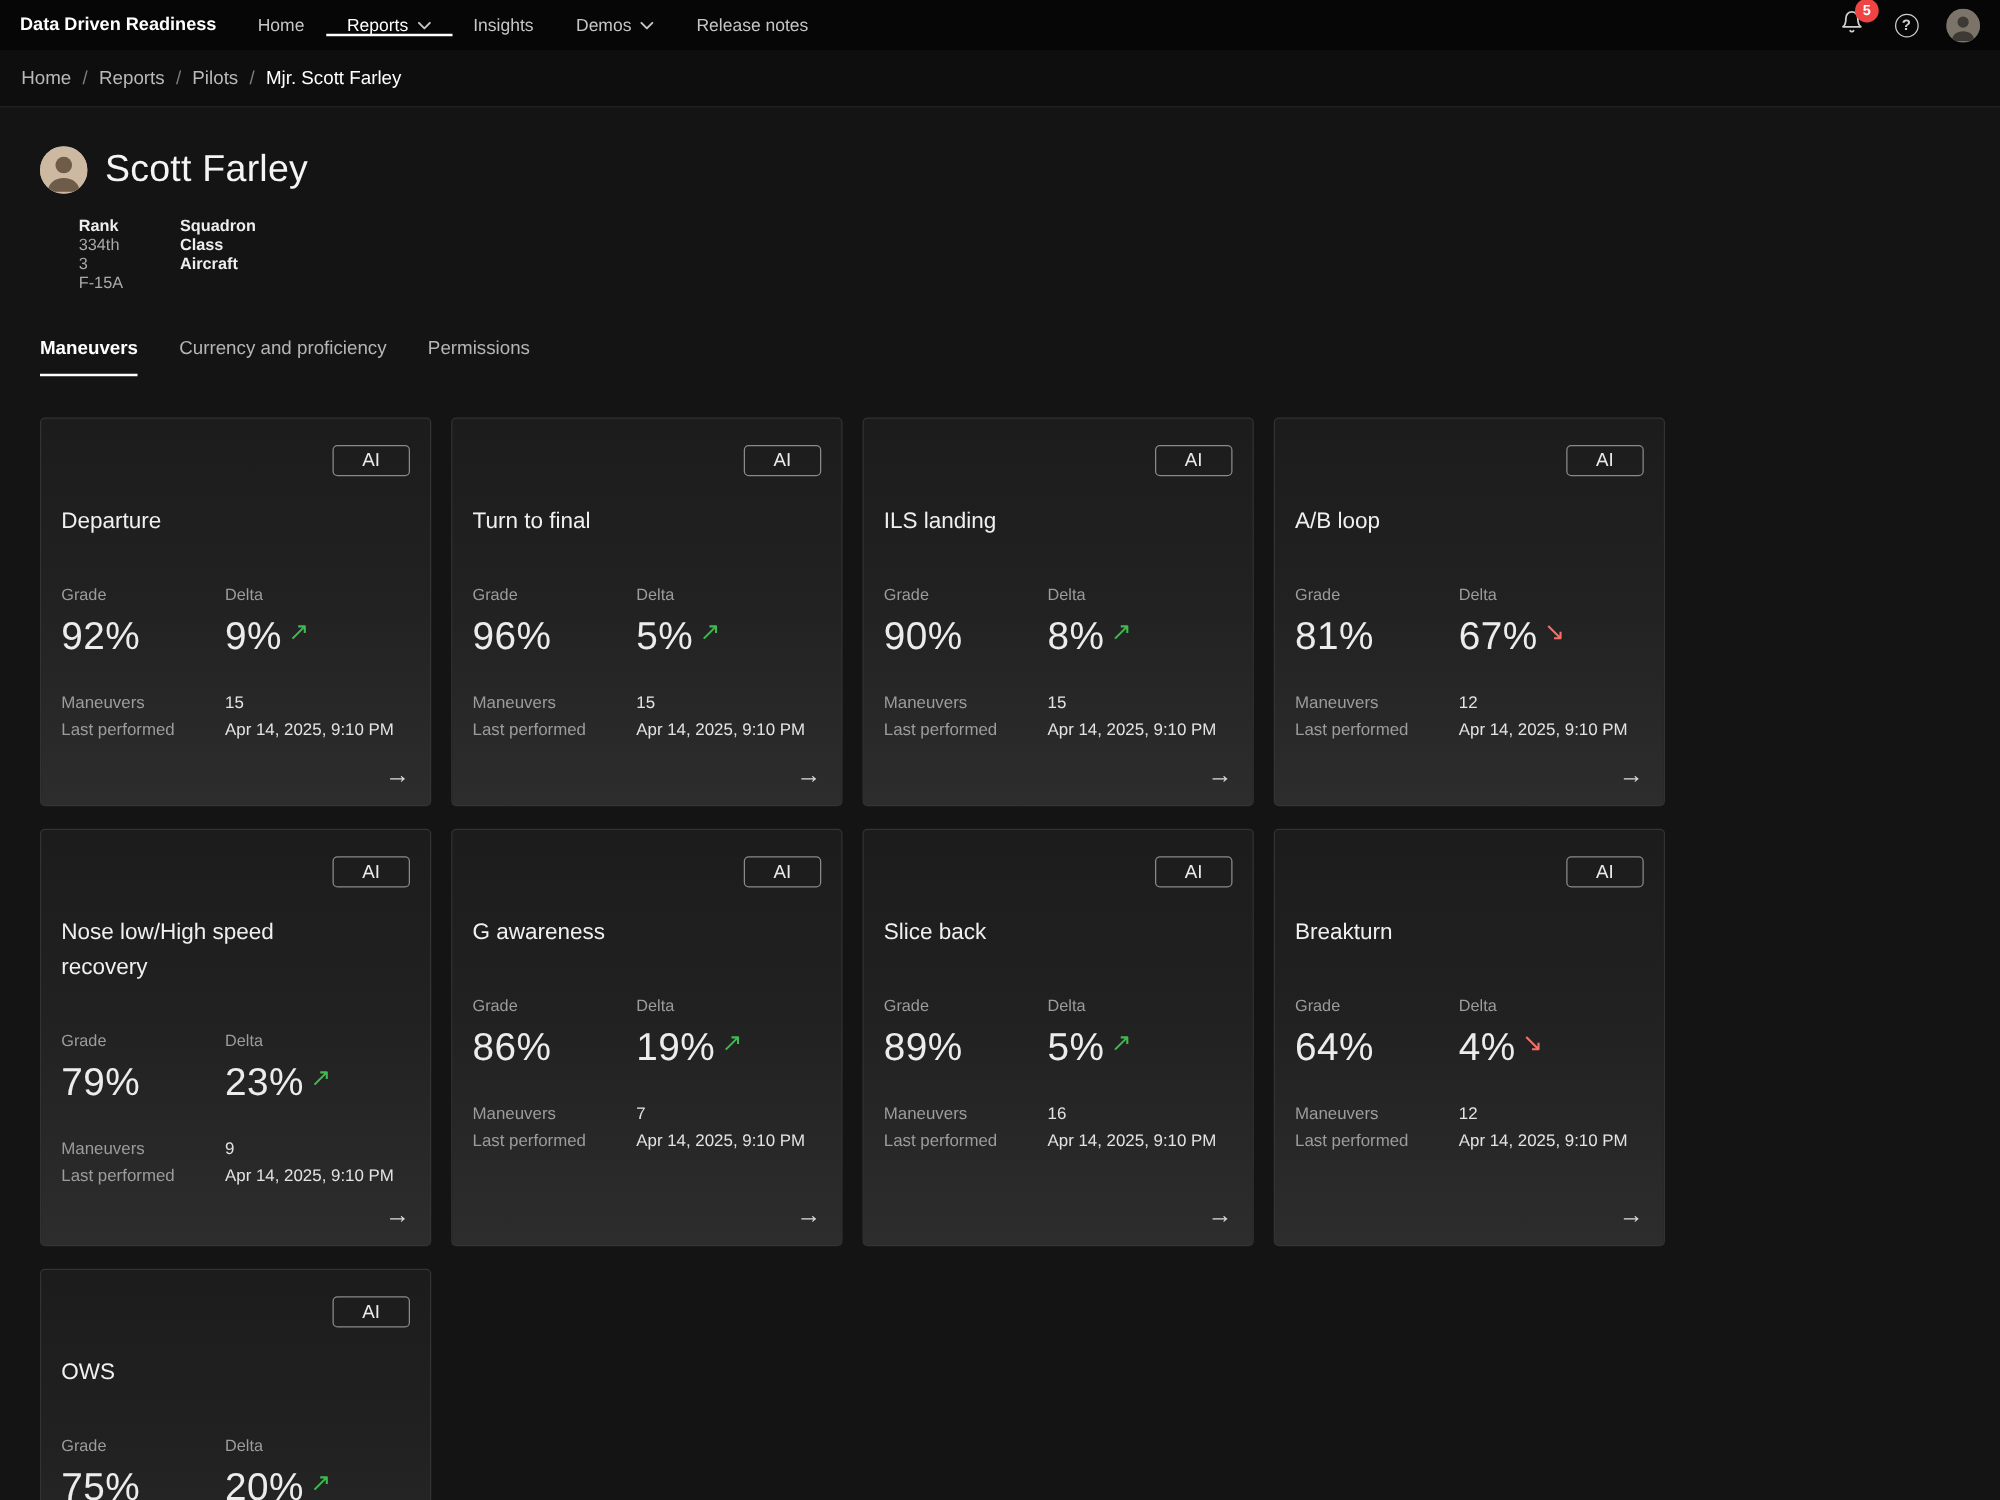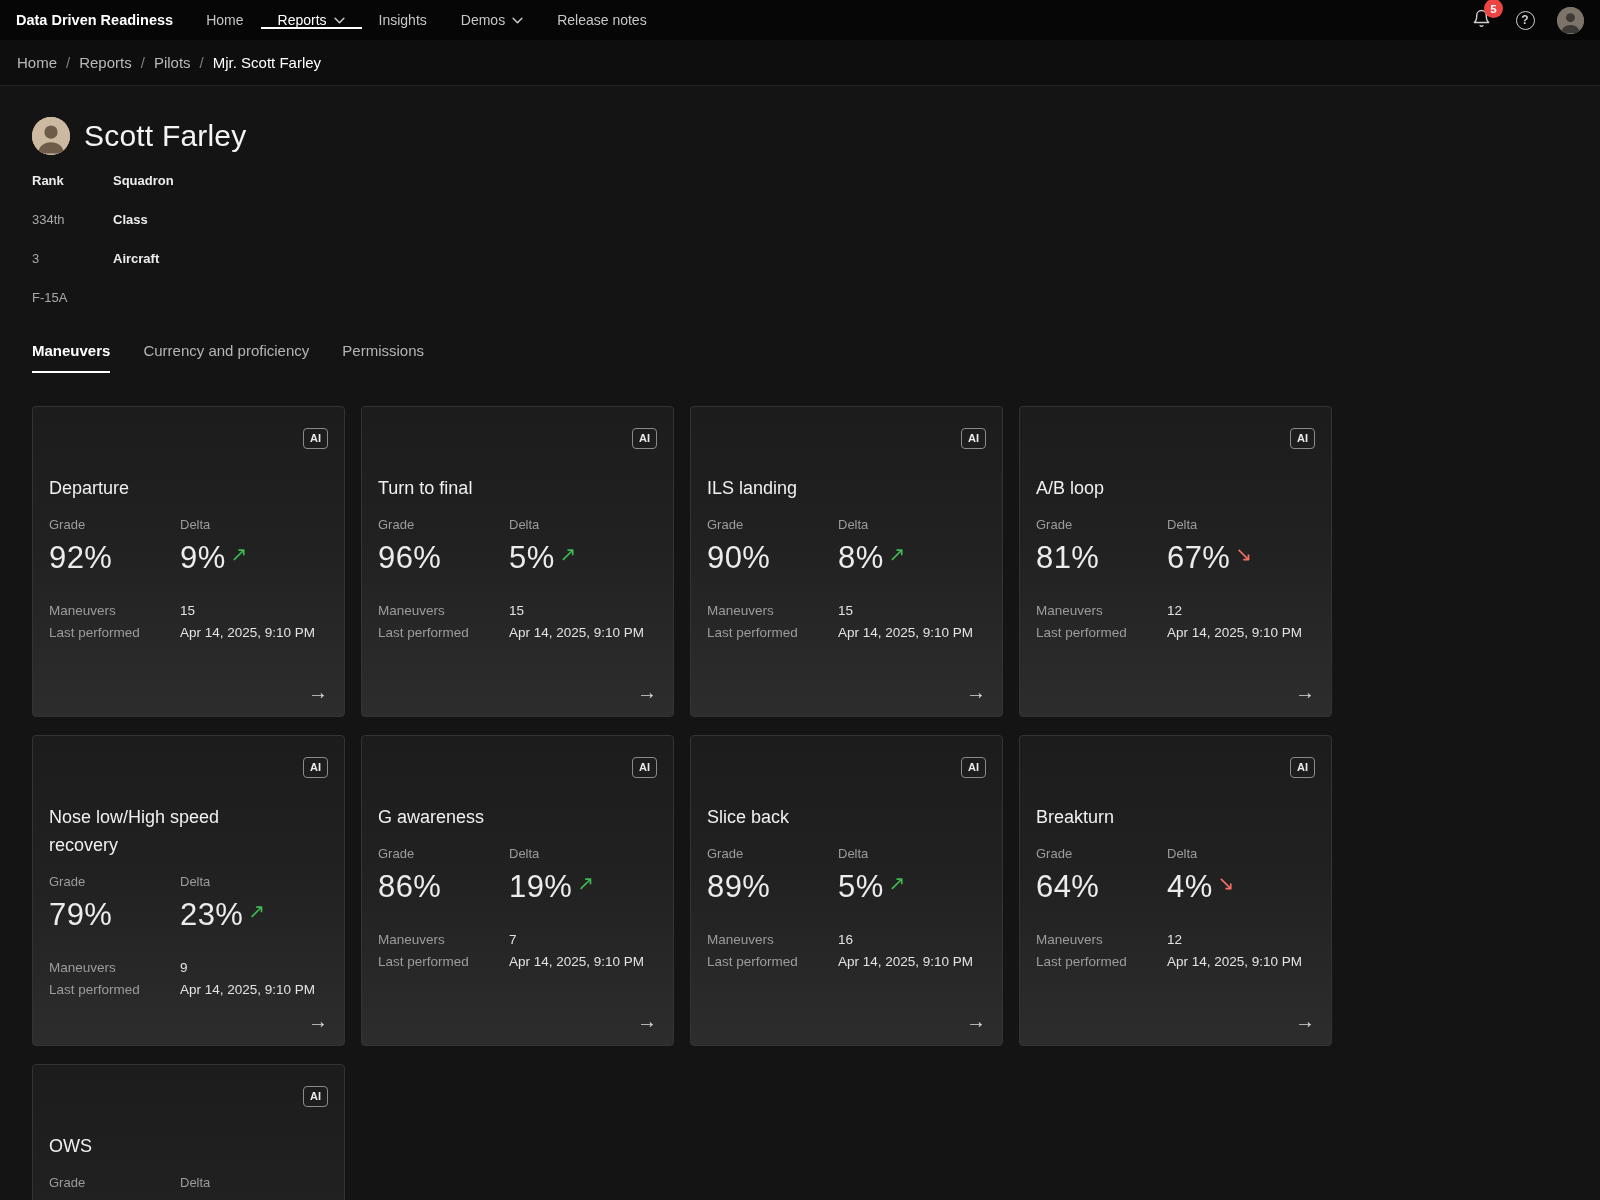--- a/index.html
+++ b/index.html
@@ -65,21 +65,21 @@
 
   .profile { margin-top: 31px; display: flex; align-items: center; gap: 14px; }
   .avatar-lg {
     width: 38px; height: 38px; border-radius: 50%; overflow: hidden;
     background: #c9b8a6; flex: none;
   }
   .profile-name { font-size: 30px; font-weight: 400; color: #f4f4f4; letter-spacing: .2px; }
 
   .details {
     margin-top: 19px; display: grid; grid-template-columns: 81px auto;
-    row-gap: 25px; font-size: 13px; line-height: 14px;
+    row-gap: 1px; font-size: 13px; line-height: 14px; margin-left: 31px;
   }
   .detail-label { color: #ededed; font-weight: 700; }
   .detail-value { color: #a9a9a9; }
 
   .tabs { margin-top: 37px; display: flex; gap: 33px; font-size: 15px; }
   .tab {
     padding-bottom: 12px; color: #b5b5b5; cursor: pointer;
     border-bottom: 2px solid transparent;
   }
   .tab.active { color: #fff; font-weight: 700; border-bottom-color: #fff; }
@@ -93,24 +93,24 @@
   .card {
     min-height: 311px; border: 1px solid #333; border-radius: 4px;
     background: linear-gradient(180deg, #1c1c1c 0%, #212121 45%, #2d2d2d 100%);
     padding: 19px 16px 14px; display: flex; flex-direction: column;
     cursor: pointer;
   }
   .card-head { display: flex; justify-content: space-between; align-items: flex-start; gap: 10px; }
   .card-title { font-size: 18px; line-height: 28px; color: #f0f0f0; max-width: 235px; margin-top: 48px; }
   .ai-badge {
     flex: none; border: 1px solid #8a8a8a; border-radius: 4px;
-    font-size: 11px; font-weight: 700; color: #eaeaea;
-    padding: 4px 6px; line-height: 1; margin-top: 2px;
-  }
-  .stats { margin-top: 15px; display: grid; grid-template-columns: 131px auto; }
+    font-size: 15px; font-weight: 400; color: #eaeaea;
+    padding: 4px 23px; line-height: 1; margin-top: 2px;
+  }
+  .stats { margin-top: 38px; display: grid; grid-template-columns: 131px auto; }
   .stat-label { font-size: 13px; color: #9c9c9c; }
   .stat-value {
     margin-top: 8px; font-size: 31px; font-weight: 400;
     color: #ececec; letter-spacing: .4px; white-space: nowrap;
   }
   .trend { font-size: 20px; margin-left: 5px; display: inline-block; transform: translateY(-7px); }
   .meta {
     margin-top: 27px; display: grid; grid-template-columns: 131px auto;
     row-gap: 7px; font-size: 13.5px; line-height: 15px;
   }

